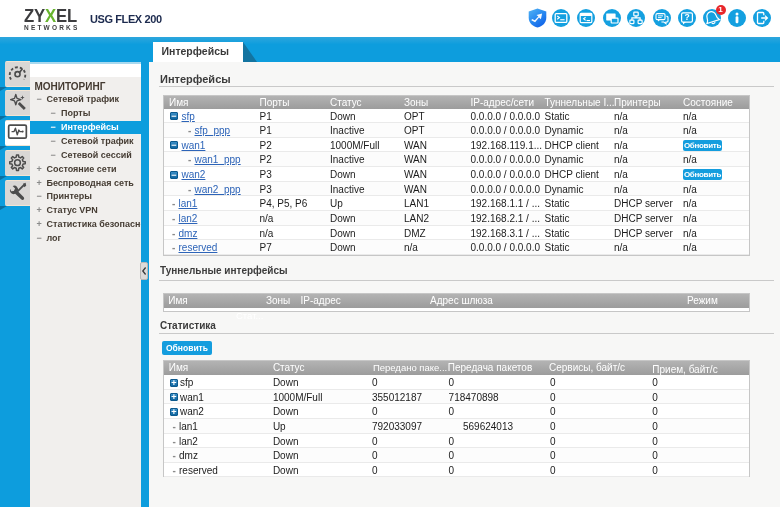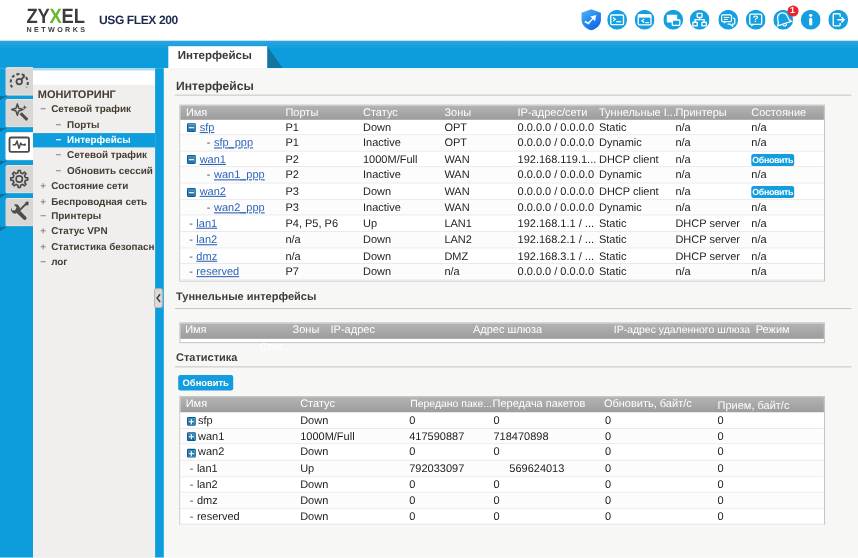--- a/index.html
+++ b/index.html
@@ -133,21 +133,21 @@
 <div class="mitem dash" style="left:6.5px;top:17.4px">−</div>
 <div class="mitem" style="left:16.5px;top:17.4px">Сетевой трафик</div>
 <div class="mitem dash" style="left:20.5px;top:31.2px">−</div>
 <div class="mitem" style="left:31.0px;top:31.2px">Порты</div>
 <div class="abs" style="left:0;top:44.1px;width:111px;height:13px;background:#0d9ddd"></div>
 <div class="mitem" style="left:20.5px;top:45.1px;color:#fff">−</div>
 <div class="mitem" style="left:31.0px;top:45.1px;color:#fff">Интерфейсы</div>
 <div class="mitem dash" style="left:20.5px;top:59.0px">−</div>
 <div class="mitem" style="left:31.0px;top:59.0px">Сетевой трафик</div>
 <div class="mitem dash" style="left:20.5px;top:72.8px">−</div>
-<div class="mitem" style="left:31.0px;top:72.8px">Обновить сессий</div>
+<div class="mitem" style="left:31.0px;top:72.8px">Сетевой сессий</div>
 <div class="mitem dash" style="left:6.5px;top:86.7px">+</div>
 <div class="mitem" style="left:16.5px;top:86.7px">Состояние сети</div>
 <div class="mitem dash" style="left:6.5px;top:100.5px">+</div>
 <div class="mitem" style="left:16.5px;top:100.5px">Беспроводная сеть</div>
 <div class="mitem dash" style="left:6.5px;top:114.3px">−</div>
 <div class="mitem" style="left:16.5px;top:114.3px">Принтеры</div>
 <div class="mitem dash" style="left:6.5px;top:128.2px">+</div>
 <div class="mitem" style="left:16.5px;top:128.2px">Статус VPN</div>
 <div class="mitem dash" style="left:6.5px;top:142.1px">+</div>
 <div class="mitem" style="left:16.5px;top:142.1px">Статистика безопасности</div>
@@ -292,50 +292,49 @@
 </div>
 <div class="sect" style="left:160px;top:265.3px">Туннельные интерфейсы</div>
 <div class="rule" style="left:159px;top:280px;width:615px"></div>
 <div class="tbl" style="left:163px;top:293px;width:587px;height:19px">
 <div class="thead" style="height:14px;line-height:14px">
       <span style="left:4.3px;top:0">Имя</span>
       <span style="left:72.0px;top:15px;font-size:9.5px">Стат...</span>
       <span style="left:102.0px;top:0">Зоны</span>
       <span style="left:136.5px;top:0">IP-адрес</span>
       <span style="left:266.0px;top:0">Адрес шлюза</span>
-      <span style="left:394.0px;top:0;font-size:9.5px">IP-адрес удаленного шлюза</span>
       <span style="left:523.0px;top:0">Режим</span>
     </div>
 </div>
 <div class="sect" style="left:160px;top:320px">Статистика</div>
 <div class="rule" style="left:159px;top:333px;width:615px"></div>
 <div class="abs" style="left:162px;top:341px;width:50px;height:14px;background:#149dde;border-radius:2px;color:#fff;font-weight:bold;font-size:8.5px;text-align:center;line-height:14px">Обновить</div>
 <div class="tbl" style="left:163px;top:360px;width:587px;height:117px">
 <div class="thead" style="height:14px;line-height:14px">
       <span style="left:4.8px;top:0">Имя</span>
       <span style="left:108.9px;top:0">Статус</span>
       <span style="left:208.9px;top:0;font-size:9.5px">Передано паке...</span>
       <span style="left:283.8px;top:0">Передача пакетов</span>
-      <span style="left:385.0px;top:0">Обновить, байт/с</span>
+      <span style="left:385.0px;top:0">Сервисы, байт/с</span>
       <span style="left:488.3px;top:2px">Прием, байт/с</span>
     </div>
 <div class="trow" style="height:14.64px">
       <div class="exp" style="left:6.0px;top:3.5px;line-height:7px">+</div>
       <span style="left:16.0px">sfp</span>
       <span style="left:108.9px">Down</span>
       <span style="left:208.0px">0</span>
       <span style="left:284.6px">0</span>
       <span style="left:386.0px">0</span>
       <span style="left:488.3px">0</span>
     </div>
 <div class="trow alt" style="height:14.64px">
       <div class="exp" style="left:6.0px;top:3.5px;line-height:7px">+</div>
       <span style="left:16.0px">wan1</span>
       <span style="left:108.9px">1000M/Full</span>
-      <span style="left:208.0px">417590887</span>
+      <span style="left:208.0px">355012187</span>
       <span style="left:284.6px">718470898</span>
       <span style="left:386.0px">0</span>
       <span style="left:488.3px">0</span>
     </div>
 <div class="trow" style="height:14.64px">
       <div class="exp" style="left:6.0px;top:3.5px;line-height:7px">+</div>
       <span style="left:16.0px">wan2</span>
       <span style="left:108.9px">Down</span>
       <span style="left:208.0px">0</span>
       <span style="left:284.6px">0</span>

